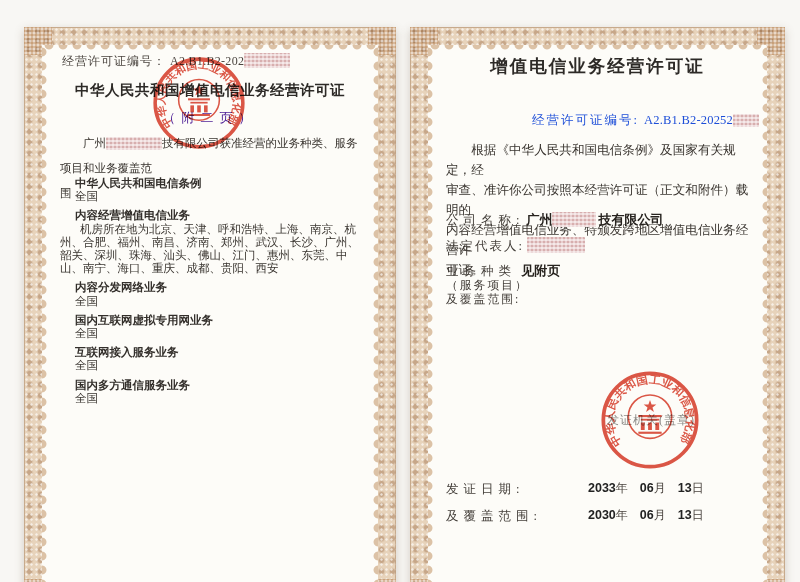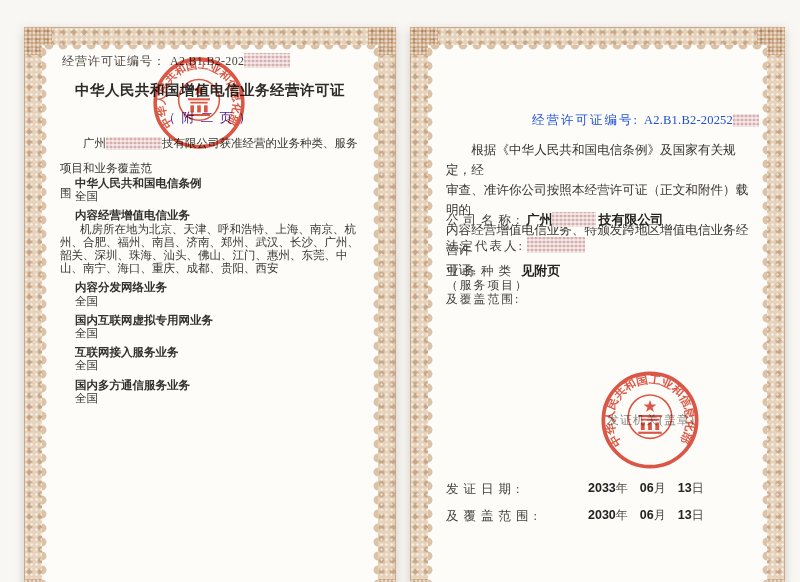--- a/index.html
+++ b/index.html
@@ -156,20 +156,21 @@
 
   <div class="cert right">
     <div class="corner tl"></div>
     <div class="corner tr"></div>
     <div class="corner bl"></div>
     <div class="corner br"></div>
     <div class="paper">
       <div class="scallops"></div>
 
       <div class="r-title">
+        <div>增值电信业务经营许可证</div>
       </div>
 
       <div class="r-license">
         <span class="lab-mid">经营许可证编号:</span><span class="num">A2.B1.B2-20252</span><span class="redact rd-c"></span>
       </div>
 
       <div class="r-body">
         <div class="in1">根据《中华人民共和国电信条例》及国家有关规定，经</div>
         <div>审查、准许你公司按照本经营许可证（正文和附件）载明的</div>
         <div>内容经营增值电信业务、特颁发跨地区增值电信业务经营许</div>

